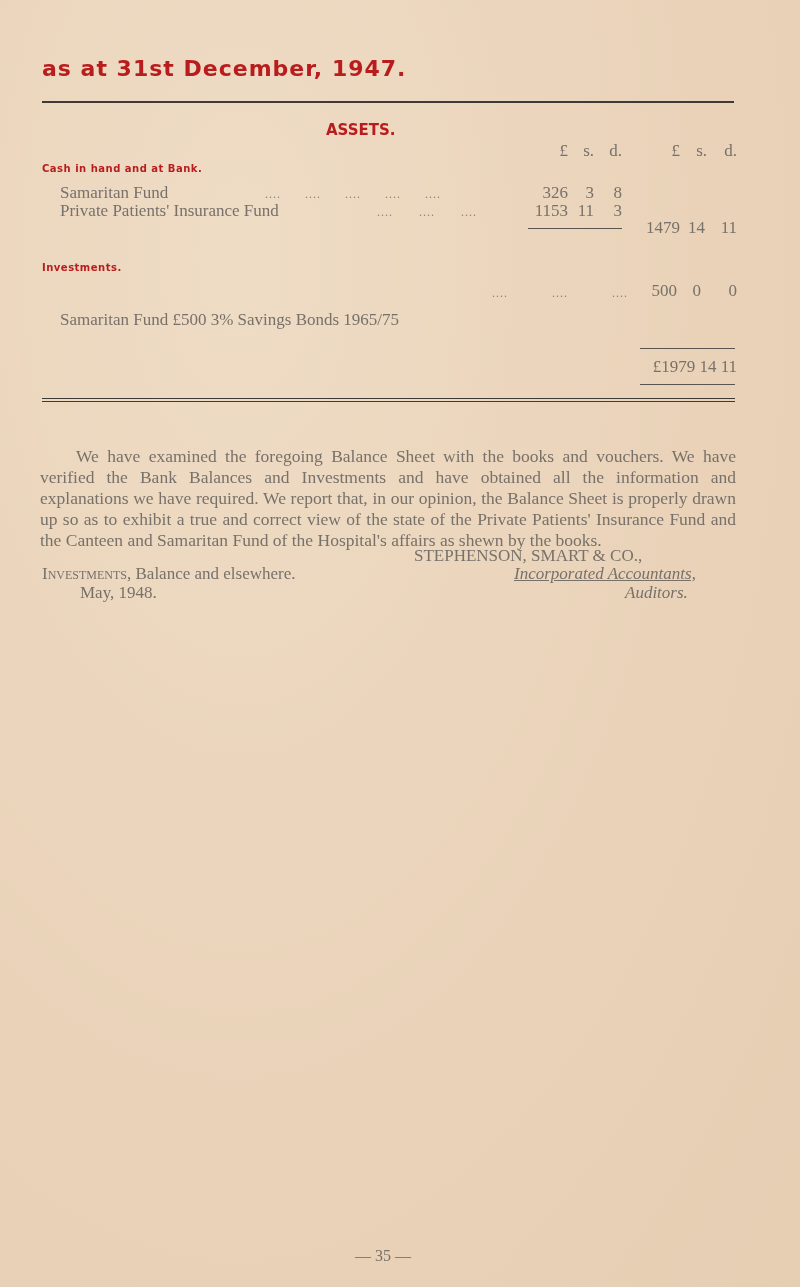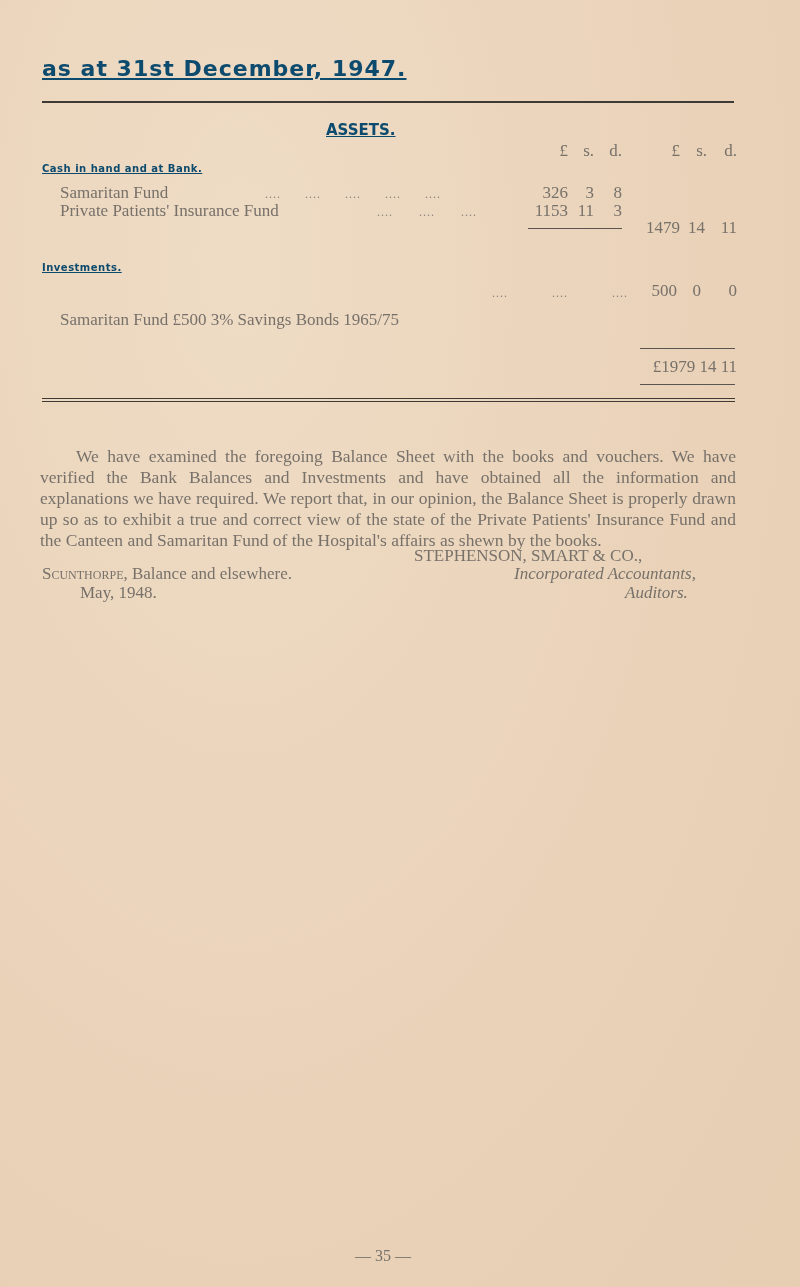--- a/index.html
+++ b/index.html
@@ -3,21 +3,21 @@
 <meta charset="utf-8">
 <style>
   html, body { margin:0; padding:0; }
   body {
     width:800px; height:1287px; position:relative; overflow:hidden;
     background:#ebd5bd;
     background-image: radial-gradient(ellipse at 30% 20%, #efdcc5 0%, #e9d2b8 60%, #e6ceb3 100%);
     color:#6f6a63;
   }
   .abs { position:absolute; }
-  .sans { font-family:"DejaVu Sans", sans-serif; font-weight:bold; color:#0c4a6e;text-decoration:underline; }
+  .sans { font-family:"DejaVu Sans", sans-serif; font-weight:bold; color:#b91c1c; }
   .serif { font-family:"Liberation Serif", "DejaVu Serif", serif; color:#77716a; }
   .title { left:42px; top:56px; font-size:22px; letter-spacing:1px; }
   .rule { background:#3e3a36; height:1.5px; }
   .dbl { height:2px; border-top:1.5px solid #3e3a36; border-bottom:1.5px solid #3e3a36; }
   .assets { left:326px; top:121px; font-size:15px; }
   .section { font-size:10px; letter-spacing:0.5px; }
   .line { font-size:17px; white-space:nowrap; }
   .num { font-size:17px; text-align:right; white-space:nowrap; }
   .dots { font-size:12px; letter-spacing:1px; color:#8b857d; }
   .para { left:50px; top:445px; width:710px; font-size:17.5px; line-height:21px; text-align:justify; text-indent:36px; }
@@ -69,20 +69,20 @@
 <div class="abs serif num" style="left:600px; top:357px; width:137px;">£1979 14 11</div>
 <div class="abs rule" style="left:640px; top:384px; width:95px; height:1px; background:#5a554f;"></div>
 
 <div class="abs dbl" style="left:42px; top:398px; width:693px;"></div>
 
 <div class="abs serif para" style="left:40px; top:446px; width:696px;">We have examined the foregoing Balance Sheet with the books and vouchers. We have verified the Bank Balances and Investments and have obtained all the information and explanations we have required.  We report that, in our opinion, the Balance Sheet is properly drawn up so as to exhibit a true and correct view of the state of the Private Patients' Insurance Fund and the Canteen and Samaritan Fund of the Hospital's affairs as shewn by the books.</div>
 
 <div class="abs serif line" style="left:414px; top:546px; font-size:17px;">STEPHENSON, SMART &amp; CO.,</div>
 
 <div class="abs serif line" style="left:42px; top:564px;">
-  <span class="sc">Scunthorpe</span><span>, Balance and elsewhere.</span>
+  <span class="sc">Investments</span><span>, Balance and elsewhere.</span>
 </div>
-<div class="abs serif line it" style="left:514px; top:564px;">Incorporated Accountants,</div>
+<div class="abs serif line it" style="left:514px; top:564px;text-decoration:underline;">Incorporated Accountants,</div>
 
 <div class="abs serif line" style="left:80px; top:583px;">May, 1948.</div>
 <div class="abs serif line it" style="left:625px; top:583px;">Auditors.</div>
 
 <div class="abs serif line" style="left:355px; top:1247px; font-size:16px;">— 35 —</div>
 
 </body></html>

